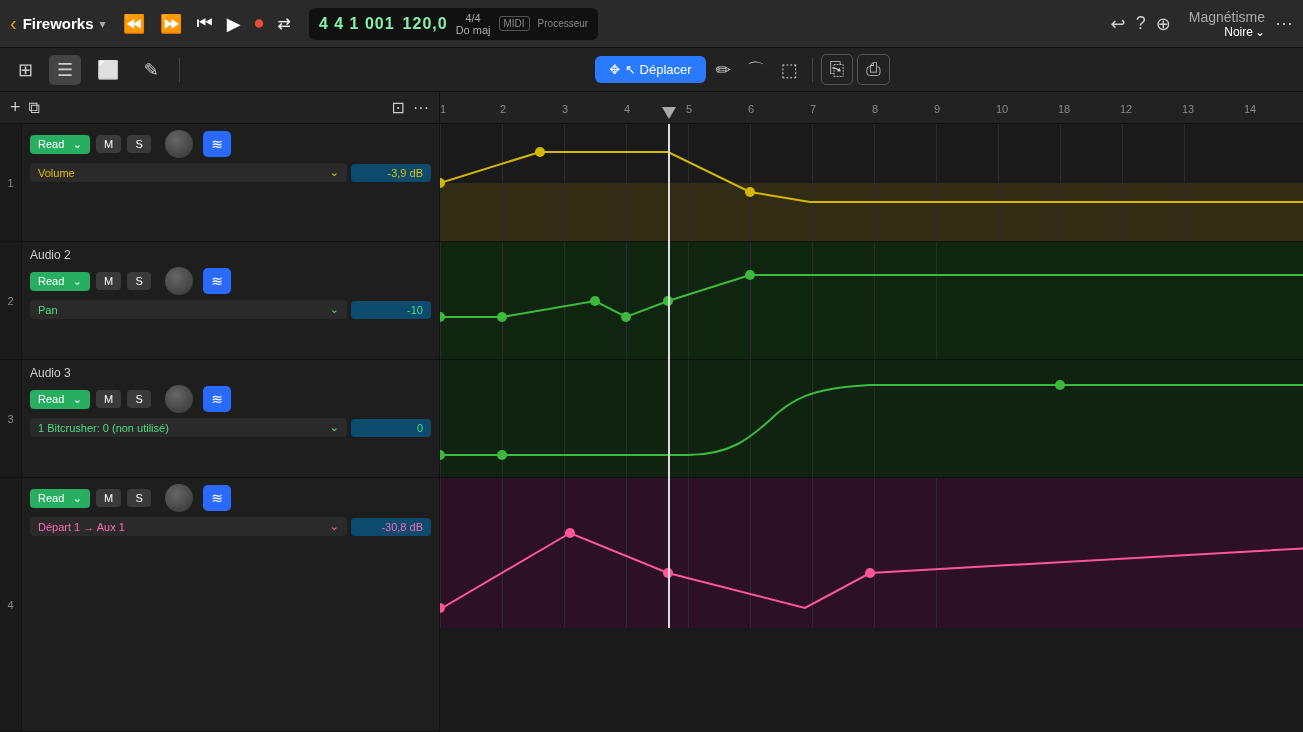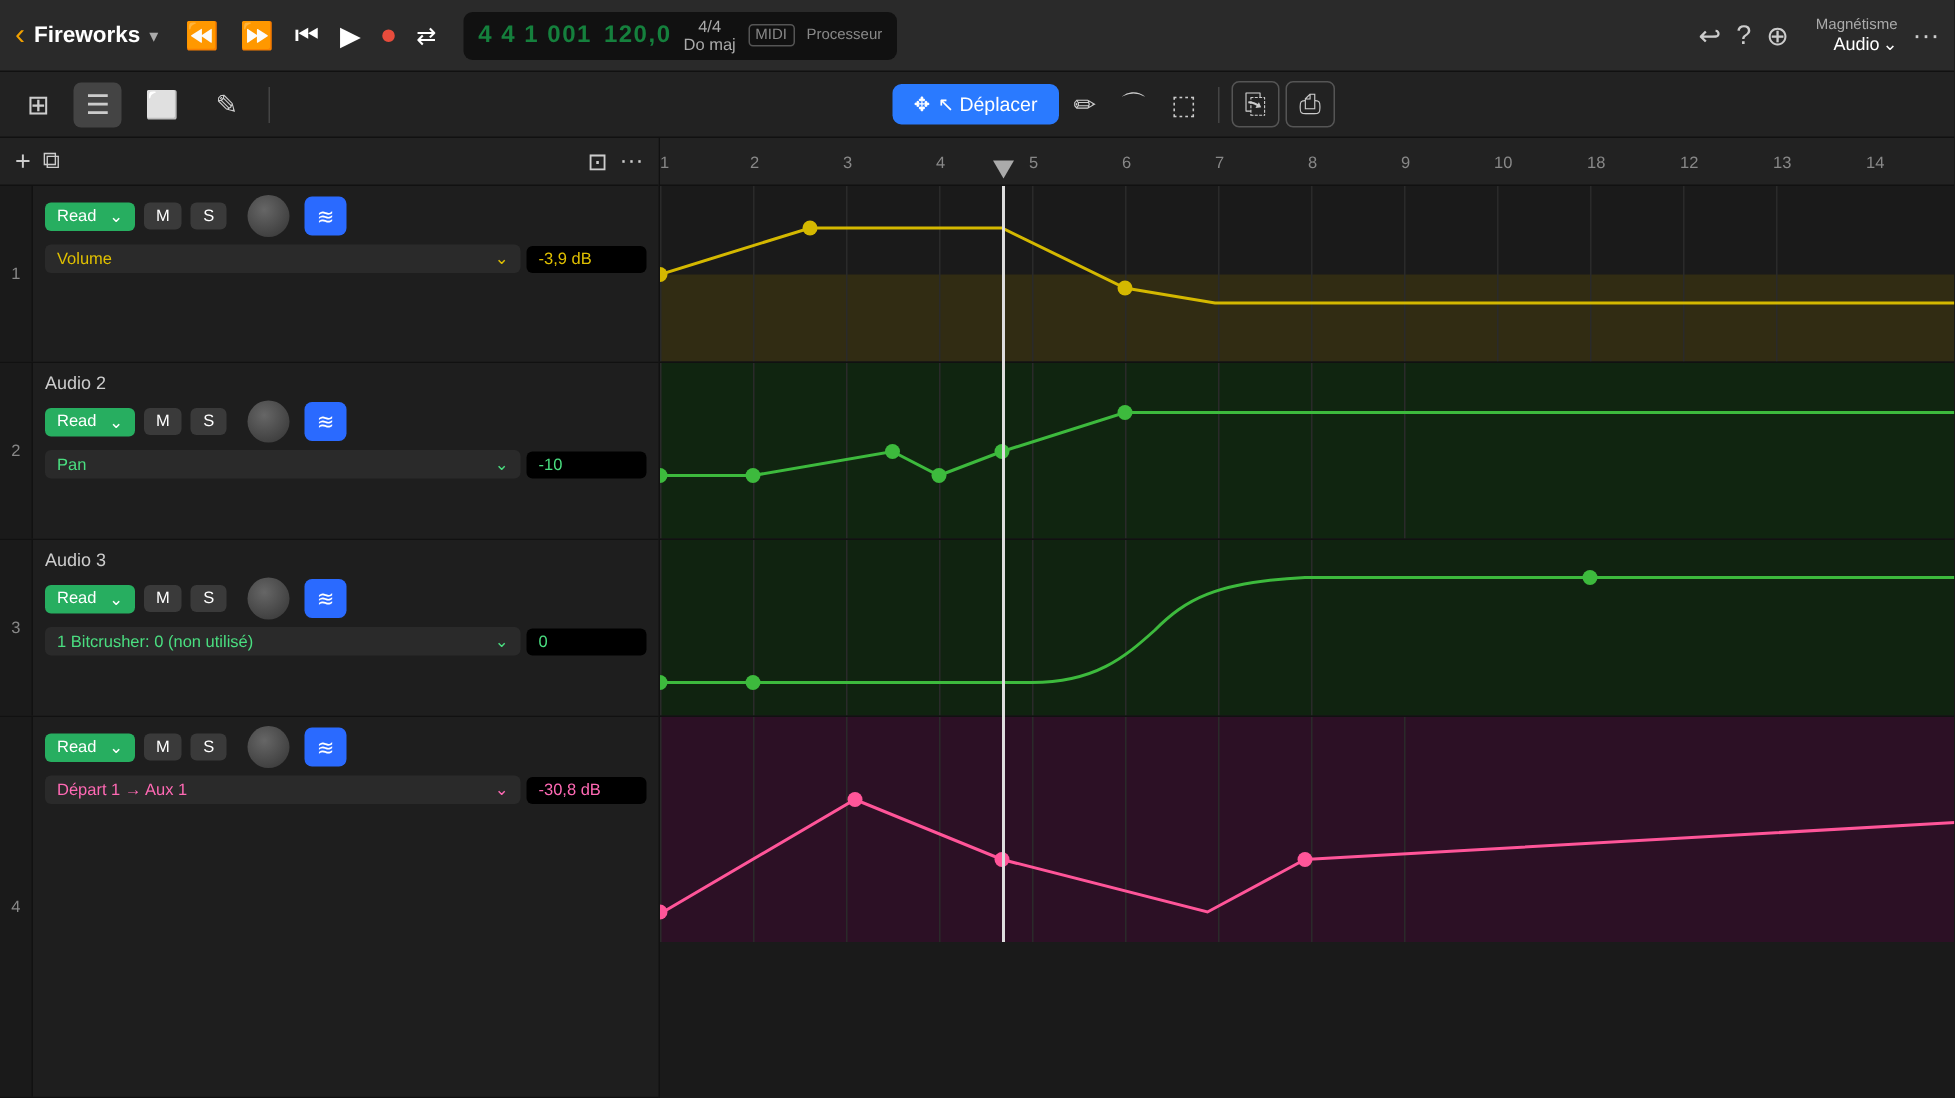--- a/index.html
+++ b/index.html
@@ -28,31 +28,31 @@
     .position-display {
       margin-left: 10px;
       background: #111;
       border-radius: 6px;
       padding: 4px 10px;
       display: flex;
       align-items: center;
       gap: 8px;
       min-width: 200px;
     }
-    .position-main { font-size: 16px; font-weight: 700; color: #15803d; letter-spacing: 1px; }
+    .position-main { font-size: 16px; font-weight: 700; color: #86efac; letter-spacing: 1px; }
     .position-sub { display: flex; flex-direction: column; align-items: center; }
     .position-sub-top { font-size: 11px; color: #aaa; }
     .position-sub-bottom { font-size: 11px; color: #aaa; }
     .midi-badge { font-size: 10px; color: #888; border: 1px solid #555; padding: 1px 4px; border-radius: 3px; }
     .processor-badge { font-size: 10px; color: #888; }
 
     .top-bar-right-tools { margin-left: auto; display: flex; align-items: center; gap: 10px; }
     .icon-btn { background: none; border: none; color: #ccc; font-size: 18px; cursor: pointer; }
     .magnetisme-section { display: flex; flex-direction: column; align-items: flex-end; margin-left: 8px; }
-    .magnetisme-label { font-size: 10px; color: #aaa; }
+    .magnetisme-label { font-size: 14px; color: #aaa; }
     .magnetisme-value { font-size: 12px; color: #fff; display: flex; align-items: center; gap: 2px; }
     .more-btn { background: none; border: none; color: #ccc; font-size: 18px; cursor: pointer; }
 
     
     .second-bar {
       height: 44px;
       background: #222;
       display: flex;
       align-items: center;
       padding: 0 10px;
@@ -147,28 +147,28 @@
       flex: 1;
       text-align: left;
       display: flex;
       align-items: center;
       justify-content: space-between;
     }
     .automation-label-btn.yellow { color: #e0c000; }
     .automation-label-btn.green { color: #4ade80; }
     .automation-label-btn.pink { color: #ff69b4; }
     .automation-value {
-      background: #000000;
+      background: #0c4a6e;
       border: none;
       border-radius: 4px;
       color: #e0e0e0;
       padding: 3px 8px;
       font-size: 11px;
       min-width: 80px;
-      text-align: left;
+      text-align: right;
     }
     .automation-value.yellow { color: #e0c000; }
     .automation-value.green { color: #4ade80; }
     .automation-value.pink { color: #ff69b4; }
 
     
     .timeline-area {
       flex: 1;
       overflow: hidden;
       position: relative;
@@ -233,21 +233,21 @@
     <span class="processor-badge">Processeur</span>
   </div>
 
   <div class="top-bar-right-tools">
     <button class="icon-btn">↩</button>
     <button class="icon-btn">?</button>
     <button class="icon-btn">⊕</button>
     <div class="magnetisme-section">
       <span class="magnetisme-label">Magnétisme</span>
       <span class="magnetisme-value">
-        <span>Audio</span>
+        <span>Noire</span>
         <span>⌄</span>
       </span>
     </div>
     <button class="more-btn">···</button>
   </div>
 </div>
 
 <div class="second-bar">
   <button class="view-btn">⊞</button>
   <button class="view-btn active">☰</button>

